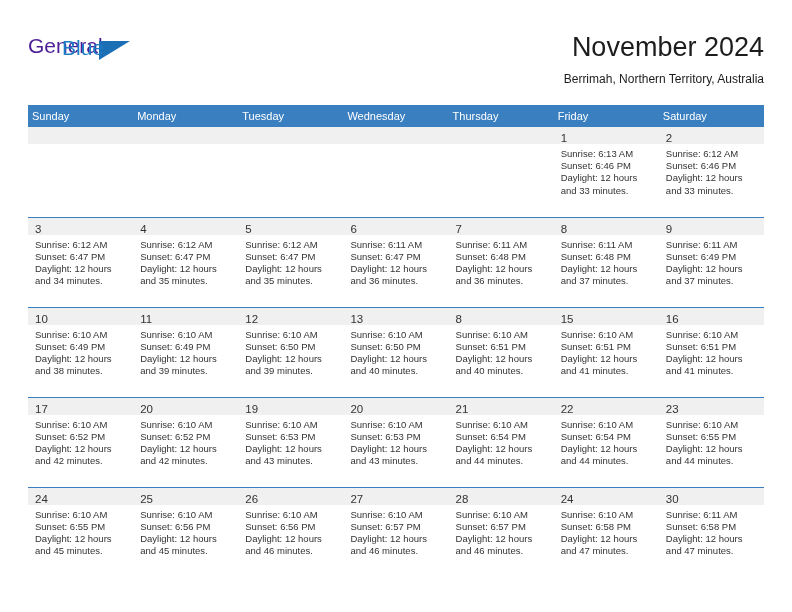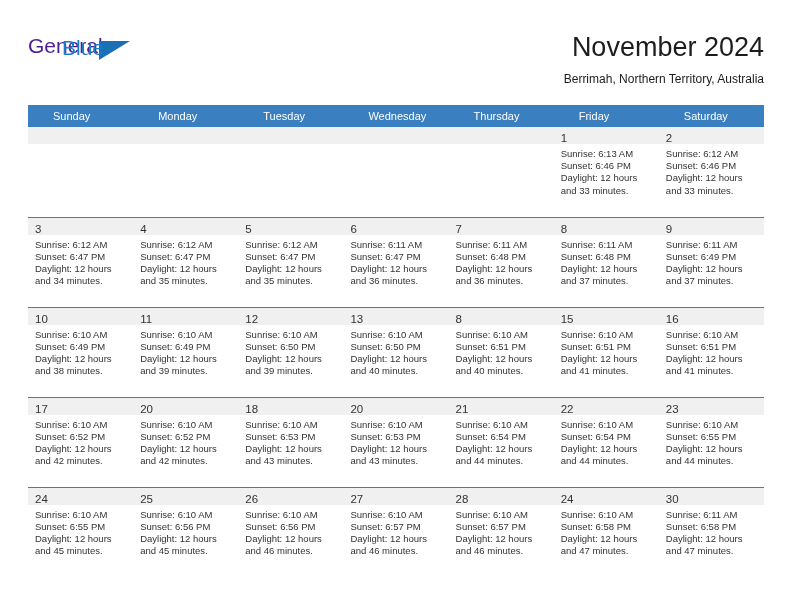--- a/index.html
+++ b/index.html
@@ -95,21 +95,21 @@
     width: 736px;
     border-collapse: collapse;
     table-layout: fixed;
   }
   .calendar th {
     background: #3a7fc0;
     color: #ffffff;
     font-size: 11px;
     font-weight: normal;
     text-align: left;
-    padding: 5px 0 5px 25px;
+    padding: 5px 0 5px 4px;
     height: 20px;
     box-sizing: border-box;
     border: none;
   }
   .calendar td {
     vertical-align: top;
     padding: 0;
     border: none;
     border-bottom: 1px solid #3a7fc0;
     height: 90px;
@@ -379,21 +379,21 @@
           <td>
             <div class="daynum-band"><span class="daynum">20</span></div>
             <div class="cell-body">
               <div class="info-line">Sunrise: 6:10 AM</div>
               <div class="info-line">Sunset: 6:52 PM</div>
               <div class="info-line">Daylight: 12 hours</div>
               <div class="info-line">and 42 minutes.</div>
             </div>
           </td>
           <td>
-            <div class="daynum-band"><span class="daynum">18</span></div>
+            <div class="daynum-band"><span class="daynum">19</span></div>
             <div class="cell-body">
               <div class="info-line">Sunrise: 6:10 AM</div>
               <div class="info-line">Sunset: 6:53 PM</div>
               <div class="info-line">Daylight: 12 hours</div>
               <div class="info-line">and 43 minutes.</div>
             </div>
           </td>
           <td>
             <div class="daynum-band"><span class="daynum">20</span></div>
             <div class="cell-body">

